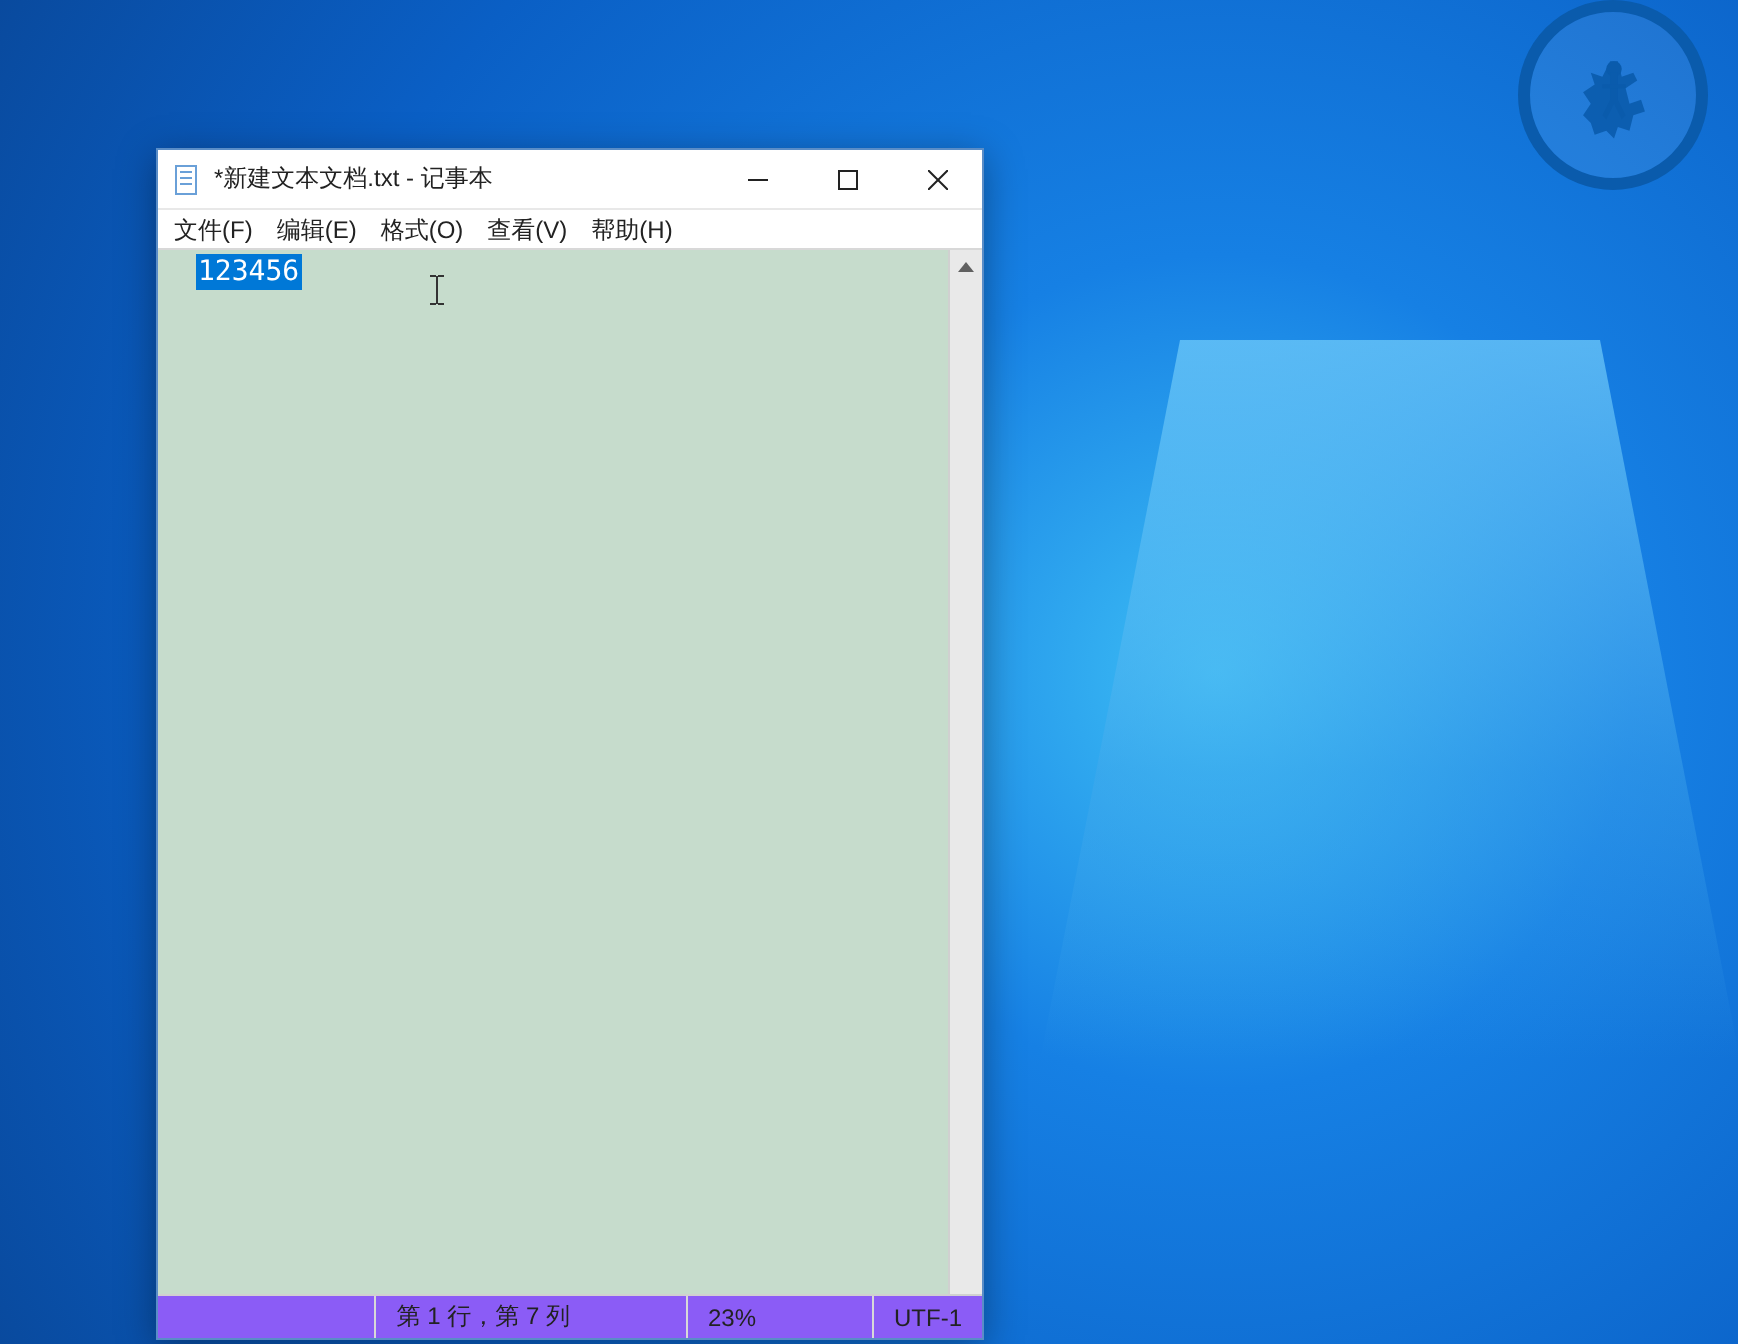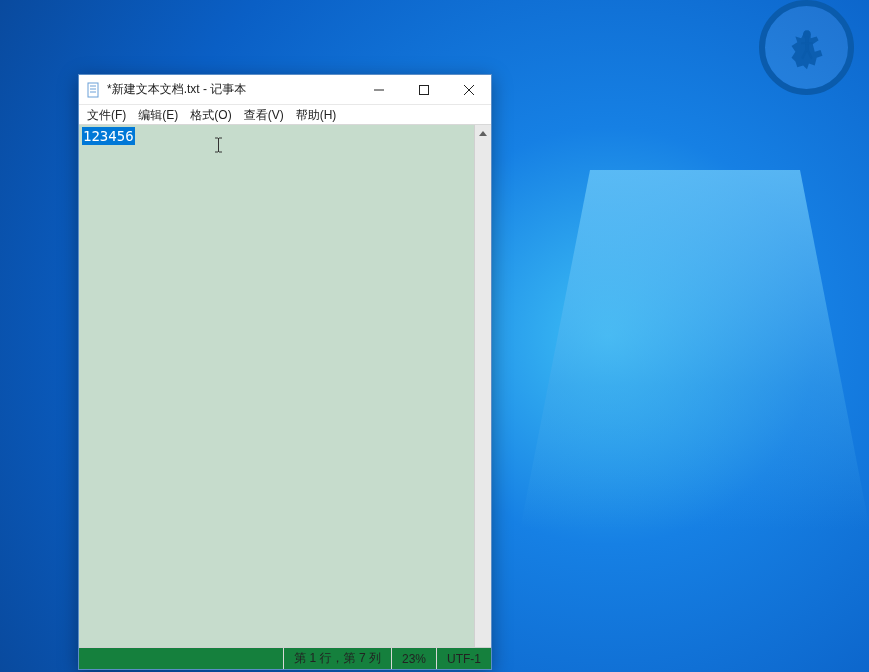--- a/index.html
+++ b/index.html
@@ -116,21 +116,21 @@
     }
     .editor-wrap {
       flex: 1;
       display: flex;
       background: #c6dccc;
       position: relative;
     }
     .editor {
       flex: 1;
       background: #c6dccc;
-      padding: 2px 3px;
+      padding: 2px 19px;
       font-family: Consolas, "Lucida Console", monospace;
       font-size: 14px;
       line-height: 18px;
       position: relative;
     }
     .selected-text {
       background: #0078d7;
       color: #fff;
       display: inline-block;
       padding: 0 1px;
@@ -153,26 +153,27 @@
       width: 100%;
       height: 17px;
       display: flex;
       align-items: center;
       justify-content: center;
       color: #606060;
       font-size: 10px;
     }
     .statusbar {
       height: 22px;
-      background: #15803d;
+      background: #8b5cf6;
       border-top: 1px solid #d0d0d0;
       display: flex;
       align-items: center;
       font-size: 12px;
       color: #222;
+      gap: 48px;
     }
     .status-spacer { flex: 1; }
     .status-cell {
       padding: 0 10px;
       height: 100%;
       display: flex;
       align-items: center;
       border-left: 1px solid #d8d8d8;
     }
     .status-cell:first-of-type { border-left: none; }

